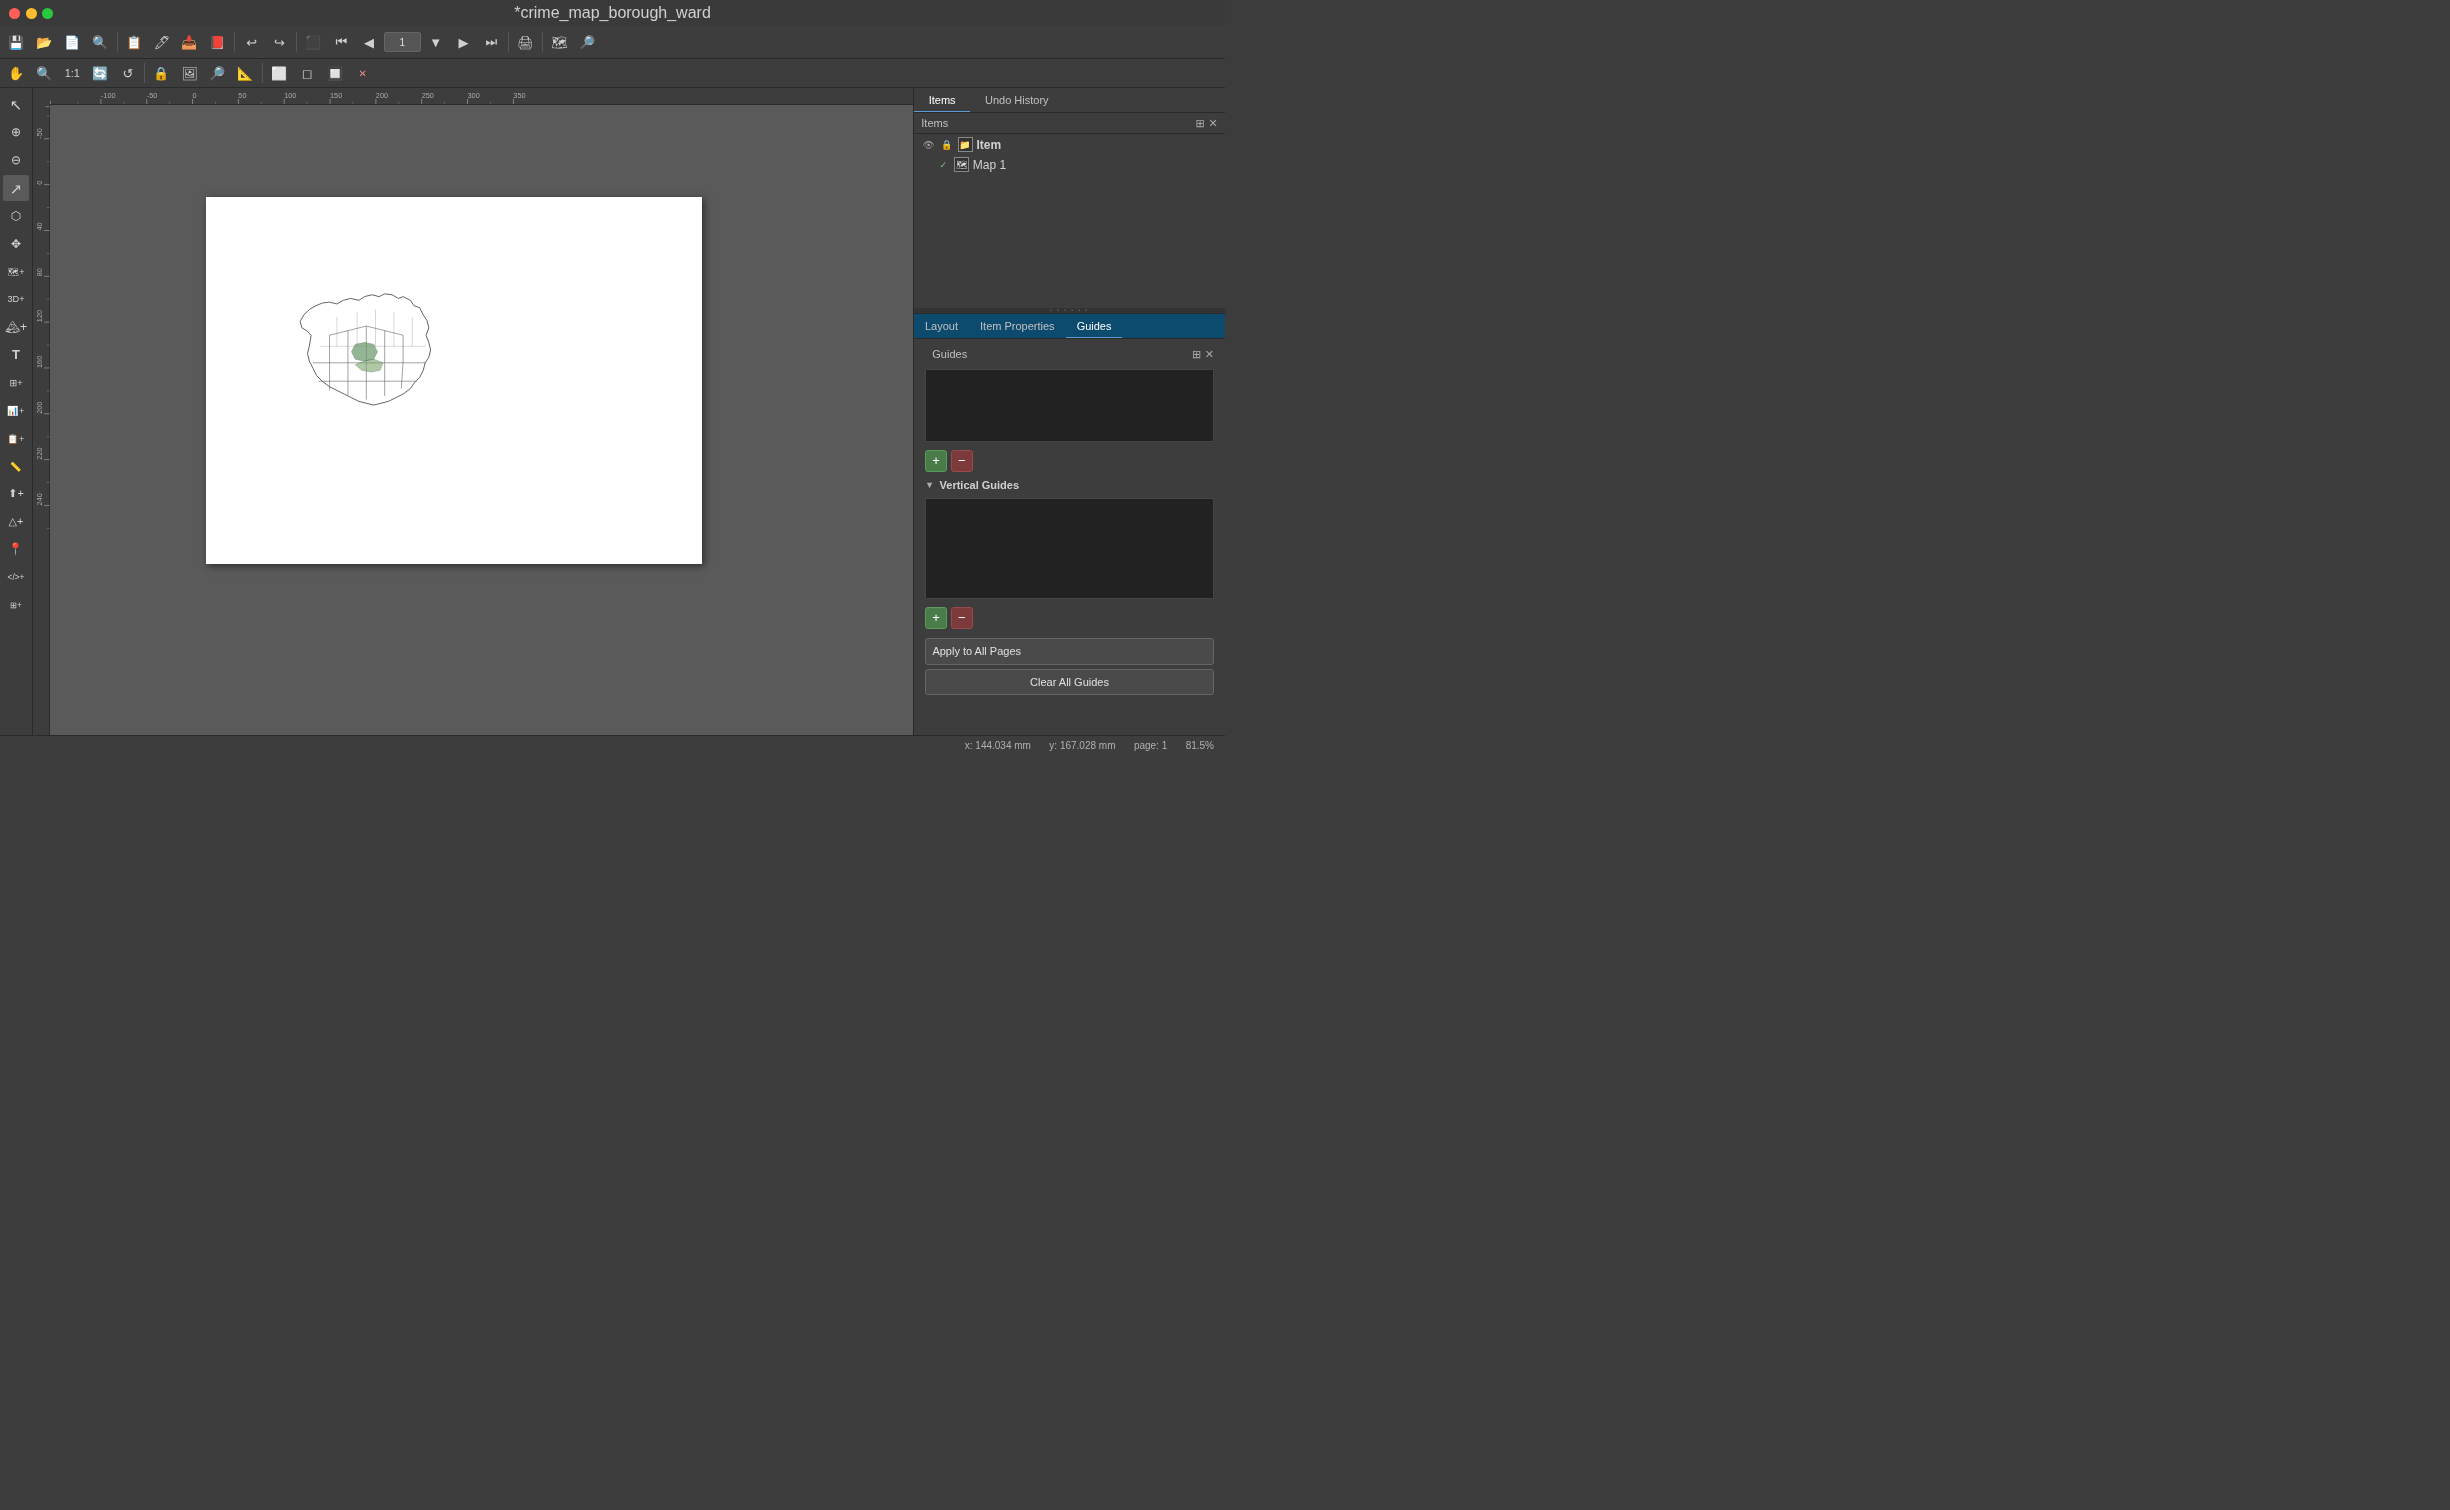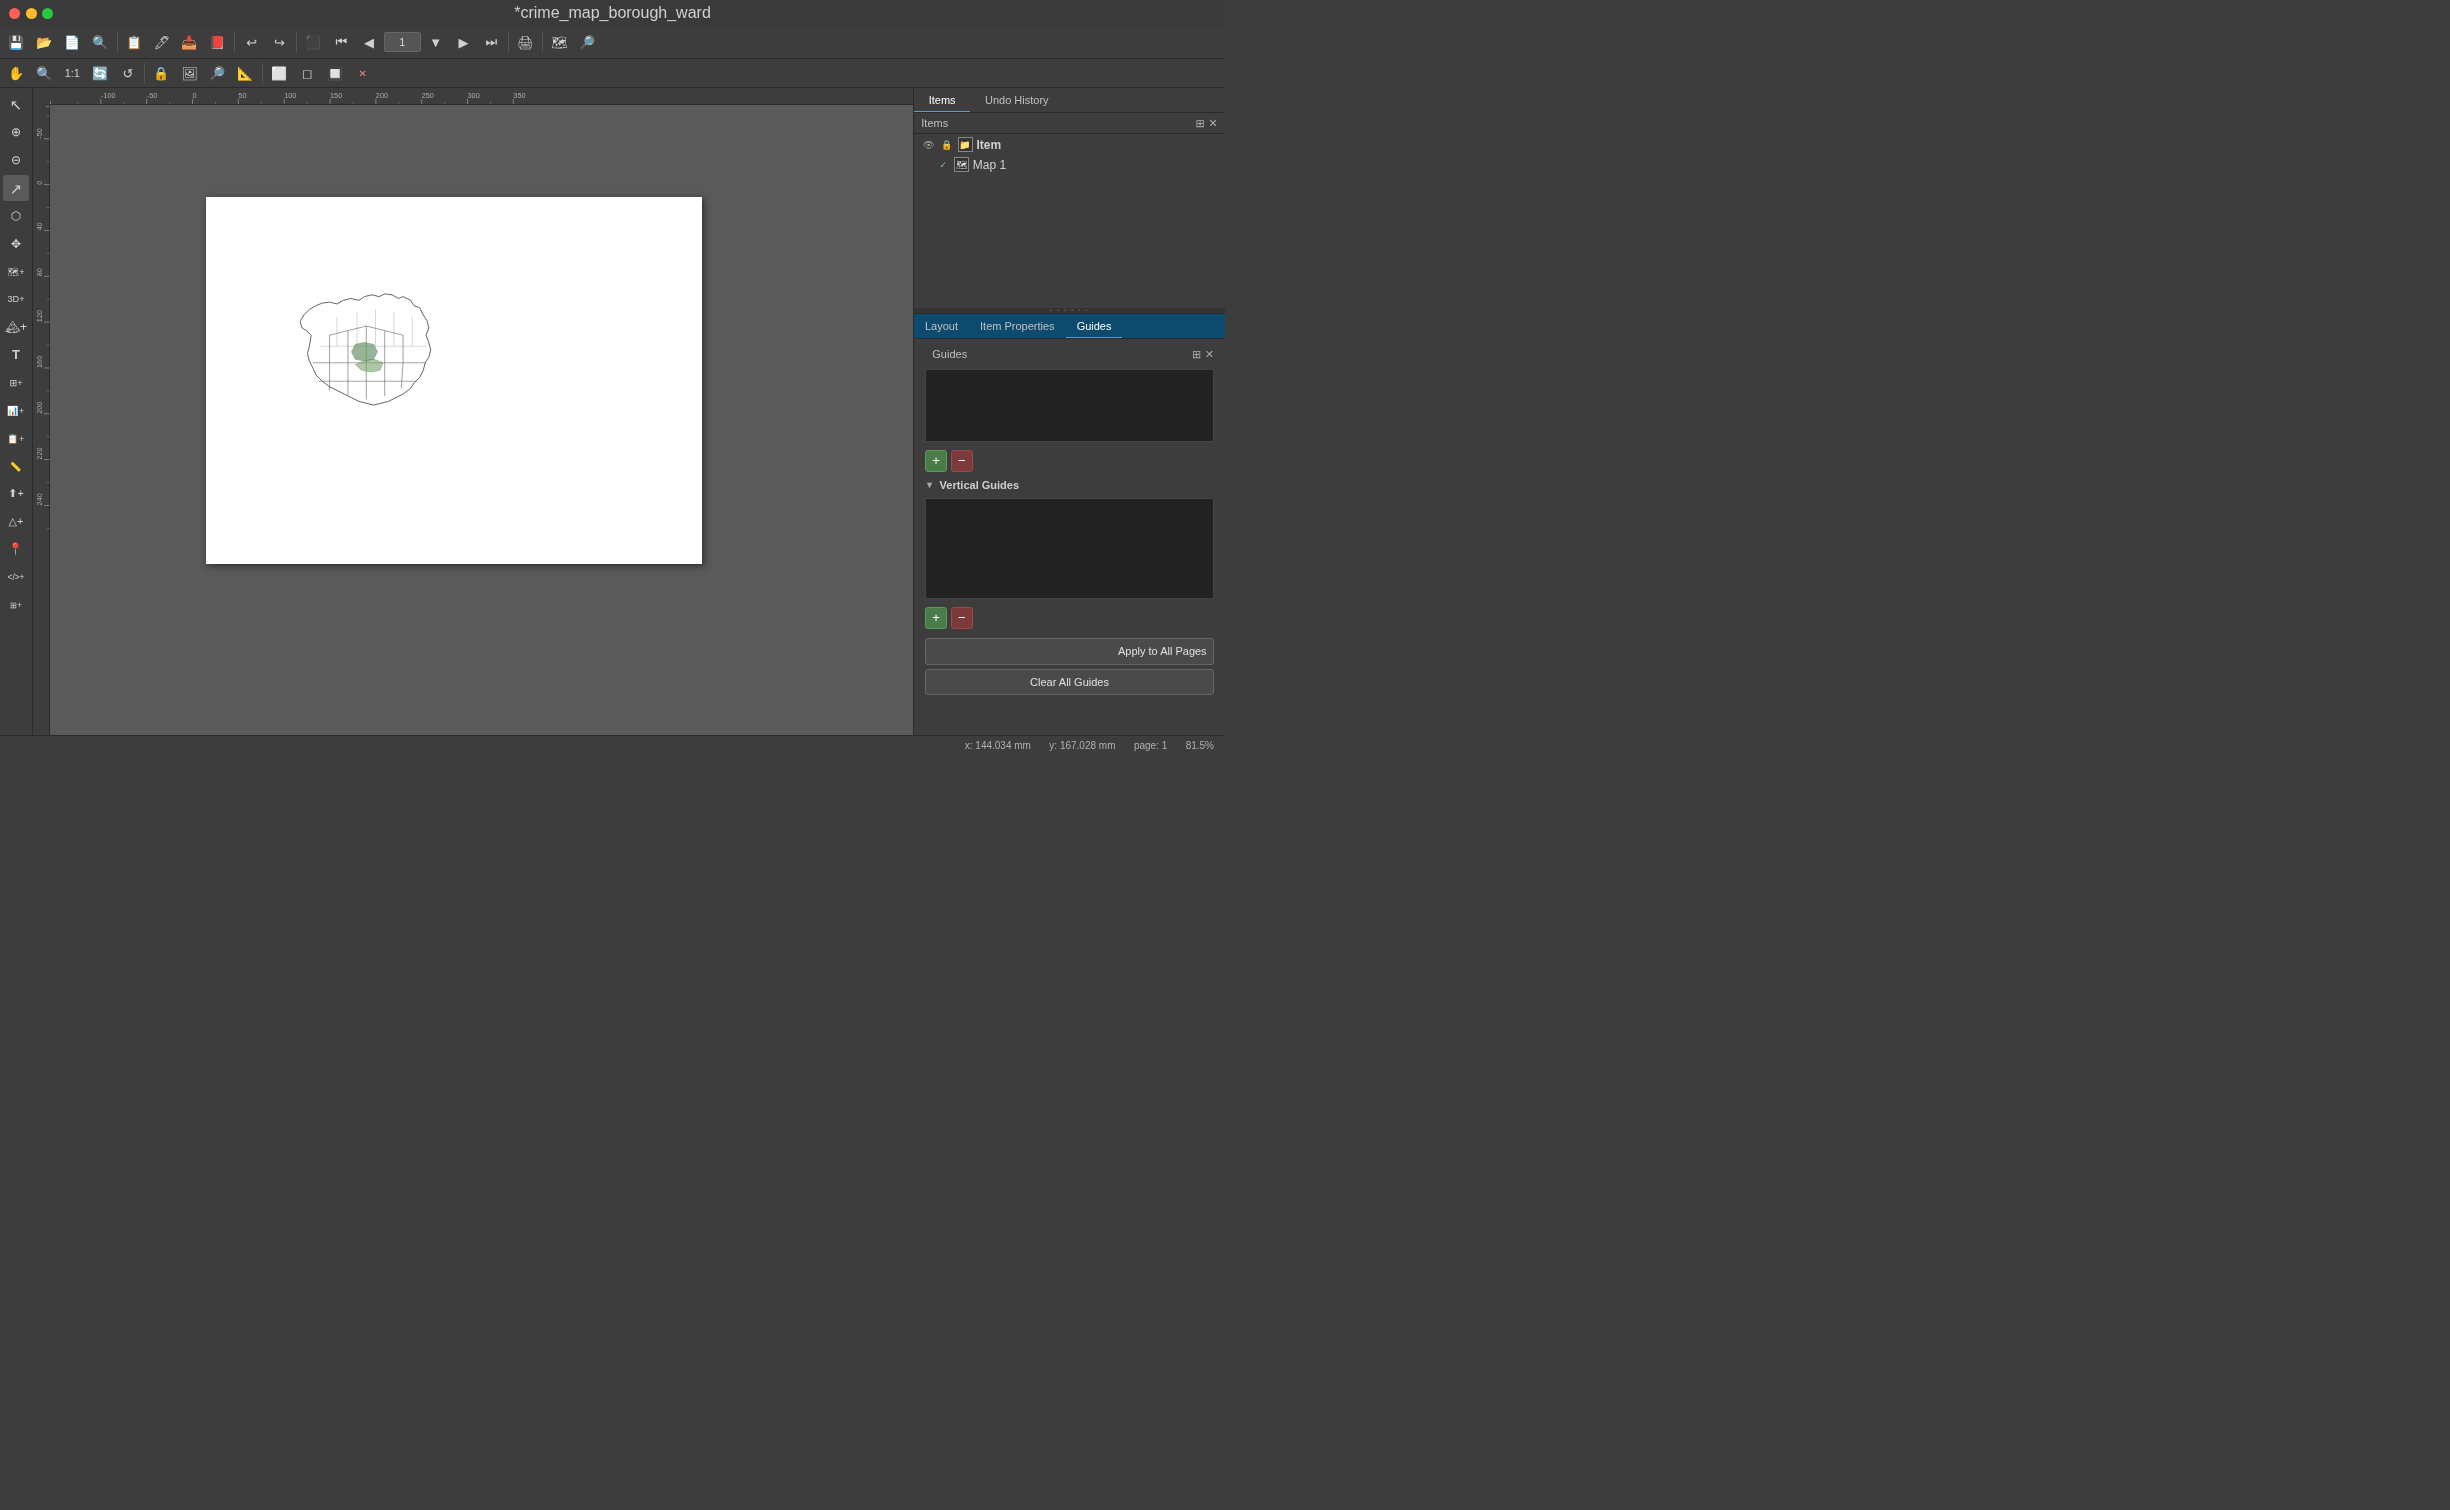--- a/index.html
+++ b/index.html
@@ -369,21 +369,21 @@
 
     
     .apply-btn {
       margin: 5.5px 7.3px 3.7px;
       padding: 6.4px;
       background: #4a4a4a;
       border: 0.9px solid #666;
       border-radius: 2.8px;
       color: #e0e0e0;
       font-size: 11px;
-      text-align: right;
+      text-align: left;
       cursor: pointer;
     }
     .clear-btn {
       margin: 0 7.3px 7.3px;
       padding: 6.4px;
       background: #4a4a4a;
       border: 0.9px solid #666;
       border-radius: 2.8px;
       color: #e0e0e0;
       font-size: 11px;

